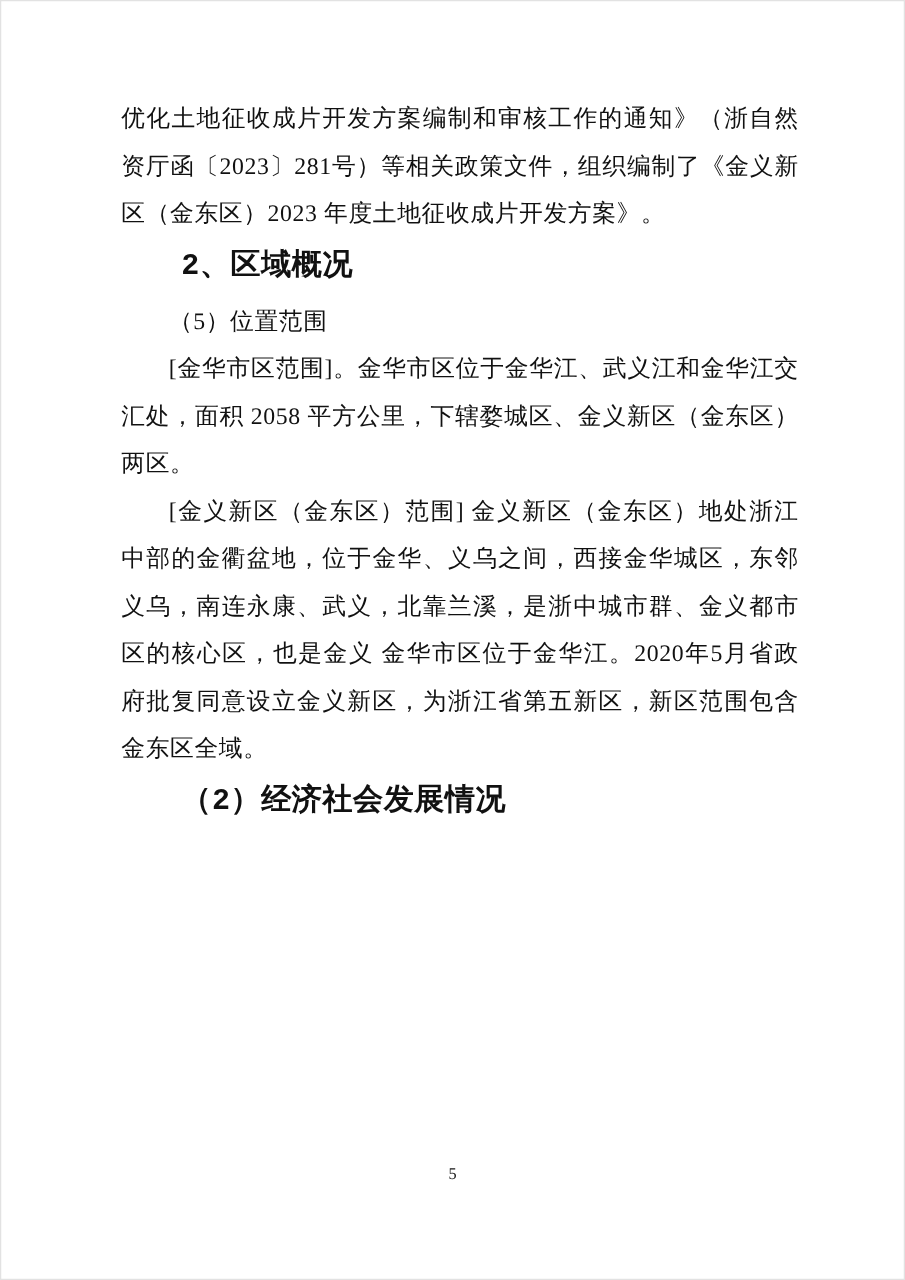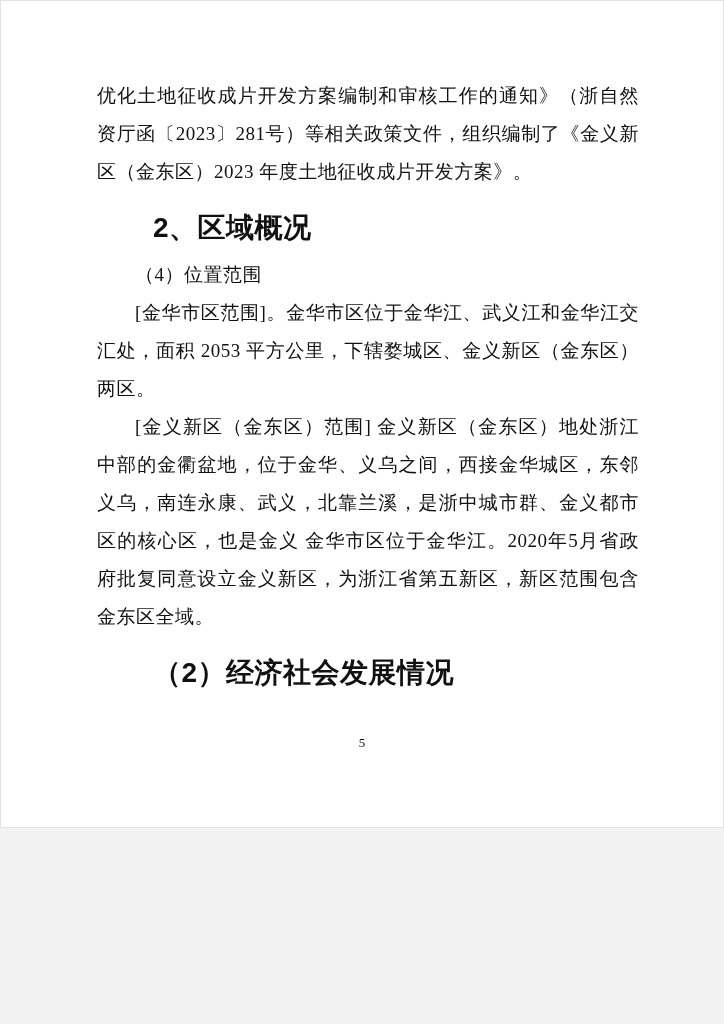--- a/index.html
+++ b/index.html
@@ -3,45 +3,45 @@
 <meta charset="utf-8">
 <style>
   html, body {
     margin: 0;
     padding: 0;
     background: #f2f2f2;
   }
   .page {
     position: relative;
     width: 724px;
-    height: 828px;
+    height: 1024px;
     margin: 0 auto;
     box-sizing: border-box;
     background: #ffffff;
     border: 1px solid #e2e2e2;
     padding: 76px 84px 18px 96px;
     font-family: "Liberation Serif", "DejaVu Serif", serif;
     font-size: 19px;
     color: #111111;
     overflow: hidden;
   }
   .body-text {
     margin: 0;
     line-height: 2.0;
     text-align: justify;
     letter-spacing: 0.5px;
   }
   .indent {
     text-indent: 2em;
   }
   .section-heading {
-    margin: 10px 0 2px 0;
-    font-family: Liberation Sans, sans-serif;
+    margin: 0 0 2px 0;
+    font-family: Liberation Mono, monospace;
     font-weight: 700;
-    font-size: 28px;
+    font-size: 24px;
     line-height: 1.9;
     text-indent: 2em;
     letter-spacing: 0.5px;
   }
   .sub-heading {
     margin: 0;
     line-height: 2.0;
     text-indent: 2em;
     letter-spacing: 0.5px;
   }
@@ -57,24 +57,24 @@
 </style>
 </head>
 <body>
 
 <div class="page">
 
   <p class="body-text">优化土地征收成片开发方案编制和审核工作的通知》（浙自然资厅函〔2023〕281号）等相关政策文件，组织编制了《金义新区（金东区）2023 年度土地征收成片开发方案》。</p>
 
   <h2 class="section-heading">2、区域概况</h2>
 
-  <p class="sub-heading">（4）位置范围</p>
+  <p class="sub-heading">（5）位置范围</p>
 
 
-  <p class="body-text indent">[金华市区范围]。金华市区位于金华江、武义江和金华江交汇处，面积 2053 平方公里，下辖婺城区、金义新区（金东区）两区。</p>
+  <p class="body-text indent">[金华市区范围]。金华市区位于金华江、武义江和金华江交汇处，面积 2058 平方公里，下辖婺城区、金义新区（金东区）两区。</p>
 
   <p class="body-text indent">[金义新区（金东区）范围] 金义新区（金东区）地处浙江中部的金衢盆地，位于金华、义乌之间，西接金华城区，东邻义乌，南连永康、武义，北靠兰溪，是浙中城市群、金义都市区的核心区，也是金义 金华市区位于金华江。2020年5月省政府批复同意设立金义新区，为浙江省第五新区，新区范围包含金东区全域。</p>
 
 
   <h2 class="section-heading">（2）经济社会发展情况</h2>
 
   <div class="page-number">5</div>
 
 </div>
 

